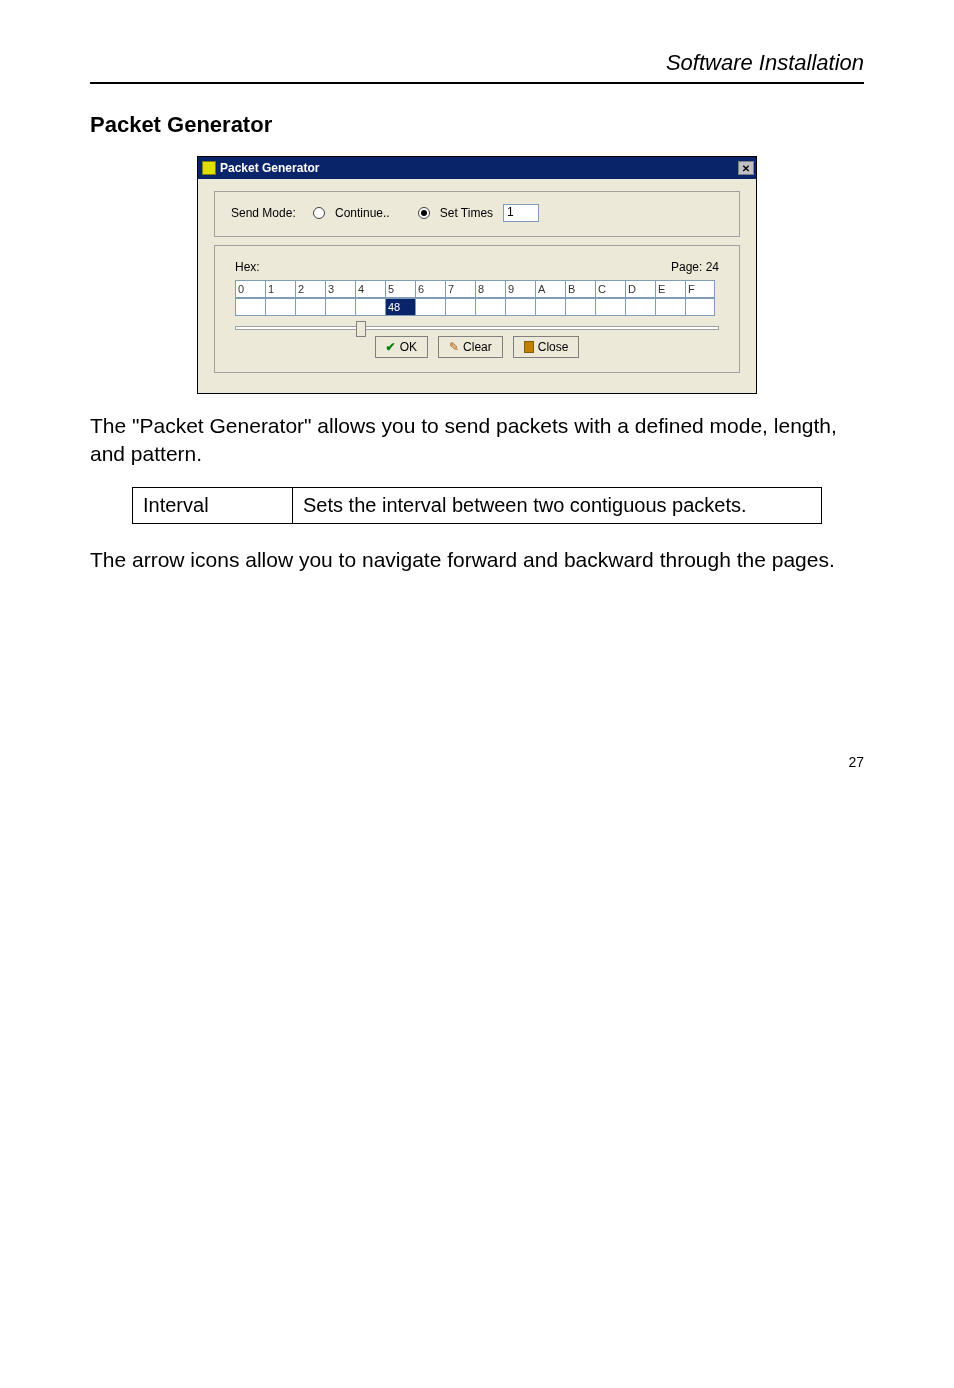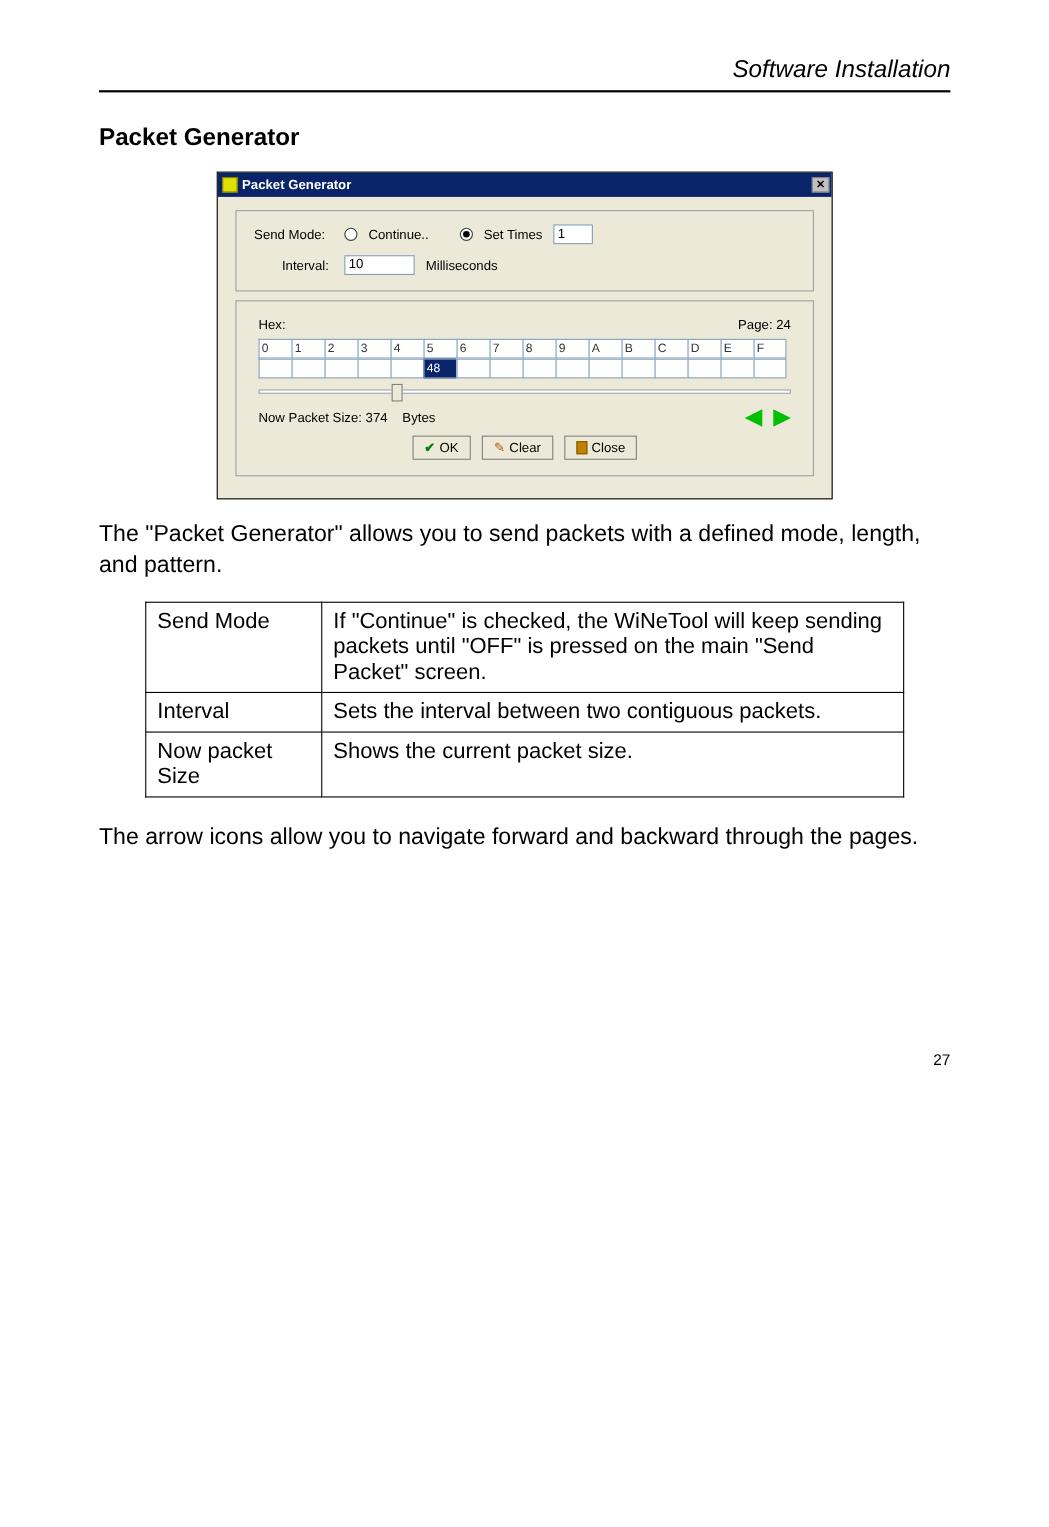--- a/index.html
+++ b/index.html
@@ -158,25 +158,20 @@
     <div class="group">
       <div class="row">
         <span class="lbl">Send Mode:</span>
         <span class="radio"></span>
         <span>Continue..</span>
         <span style="width:8px"></span>
         <span class="radio checked"></span>
         <span>Set Times</span>
         <span class="textin" style="width:36px">1</span>
       </div>
-      <div class="row">
-        <span class="lbl" style="text-align:right;padding-right:4px">Interval:</span>
-        <span class="textin" style="width:64px">10</span>
-        <span>Milliseconds</span>
-      </div>
     </div>
 
     <div class="group">
       <div class="hex-row">
         <span>Hex:</span>
         <span>Page: 24</span>
       </div>
       <div class="hex-grid" id="hex-grid">
           <div class="hex-col">
             <div class="hex-cell">0</div>
@@ -239,31 +234,20 @@
             <div class="hex-cell"></div>
           </div>
           <div class="hex-col">
             <div class="hex-cell">F</div>
             <div class="hex-cell"></div>
           </div>
         </div>
       <div class="slider-track">
         <div class="slider-thumb"></div>
       </div>
-      <div class="bottom-row">
-        <div>
-          <span>Now Packet Size: 374</span>
-          &nbsp;&nbsp;
-          <span>Bytes</span>
-        </div>
-        <div class="arrows">
-          <div class="arrow-left"></div>
-          <div class="arrow-right"></div>
-        </div>
-      </div>
       <div class="btn-row">
         <div class="btn">
           <span class="check">✔</span>
           <span>OK</span>
         </div>
         <div class="btn">
           <span class="brush">✎</span>
           <span>Clear</span>
         </div>
         <div class="btn">
@@ -273,29 +257,21 @@
       </div>
     </div>
   </div>
 </div>
 
 <div class="body-text">The "Packet Generator" allows you to send packets with a defined mode, length, and pattern.</div>
 
 <table class="info">
   <tbody id="info-body">
       <tr>
-        <td class="key">Send Mode</td>
-        <td>If "Continue" is checked, the WiNeTool will keep sending packets until "OFF" is pressed on the main "Send Packet" screen.</td>
-      </tr>
-      <tr>
         <td class="key">Interval</td>
         <td>Sets the interval between two contiguous packets.</td>
       </tr>
-      <tr>
-        <td class="key">Now packet Size</td>
-        <td>Shows the current packet size.</td>
-      </tr>
     </tbody>
 </table>
 
 <div class="body-text">The arrow icons allow you to navigate forward and backward through the pages.</div>
 
 <div class="page-num">27</div>
 
 </body></html>

